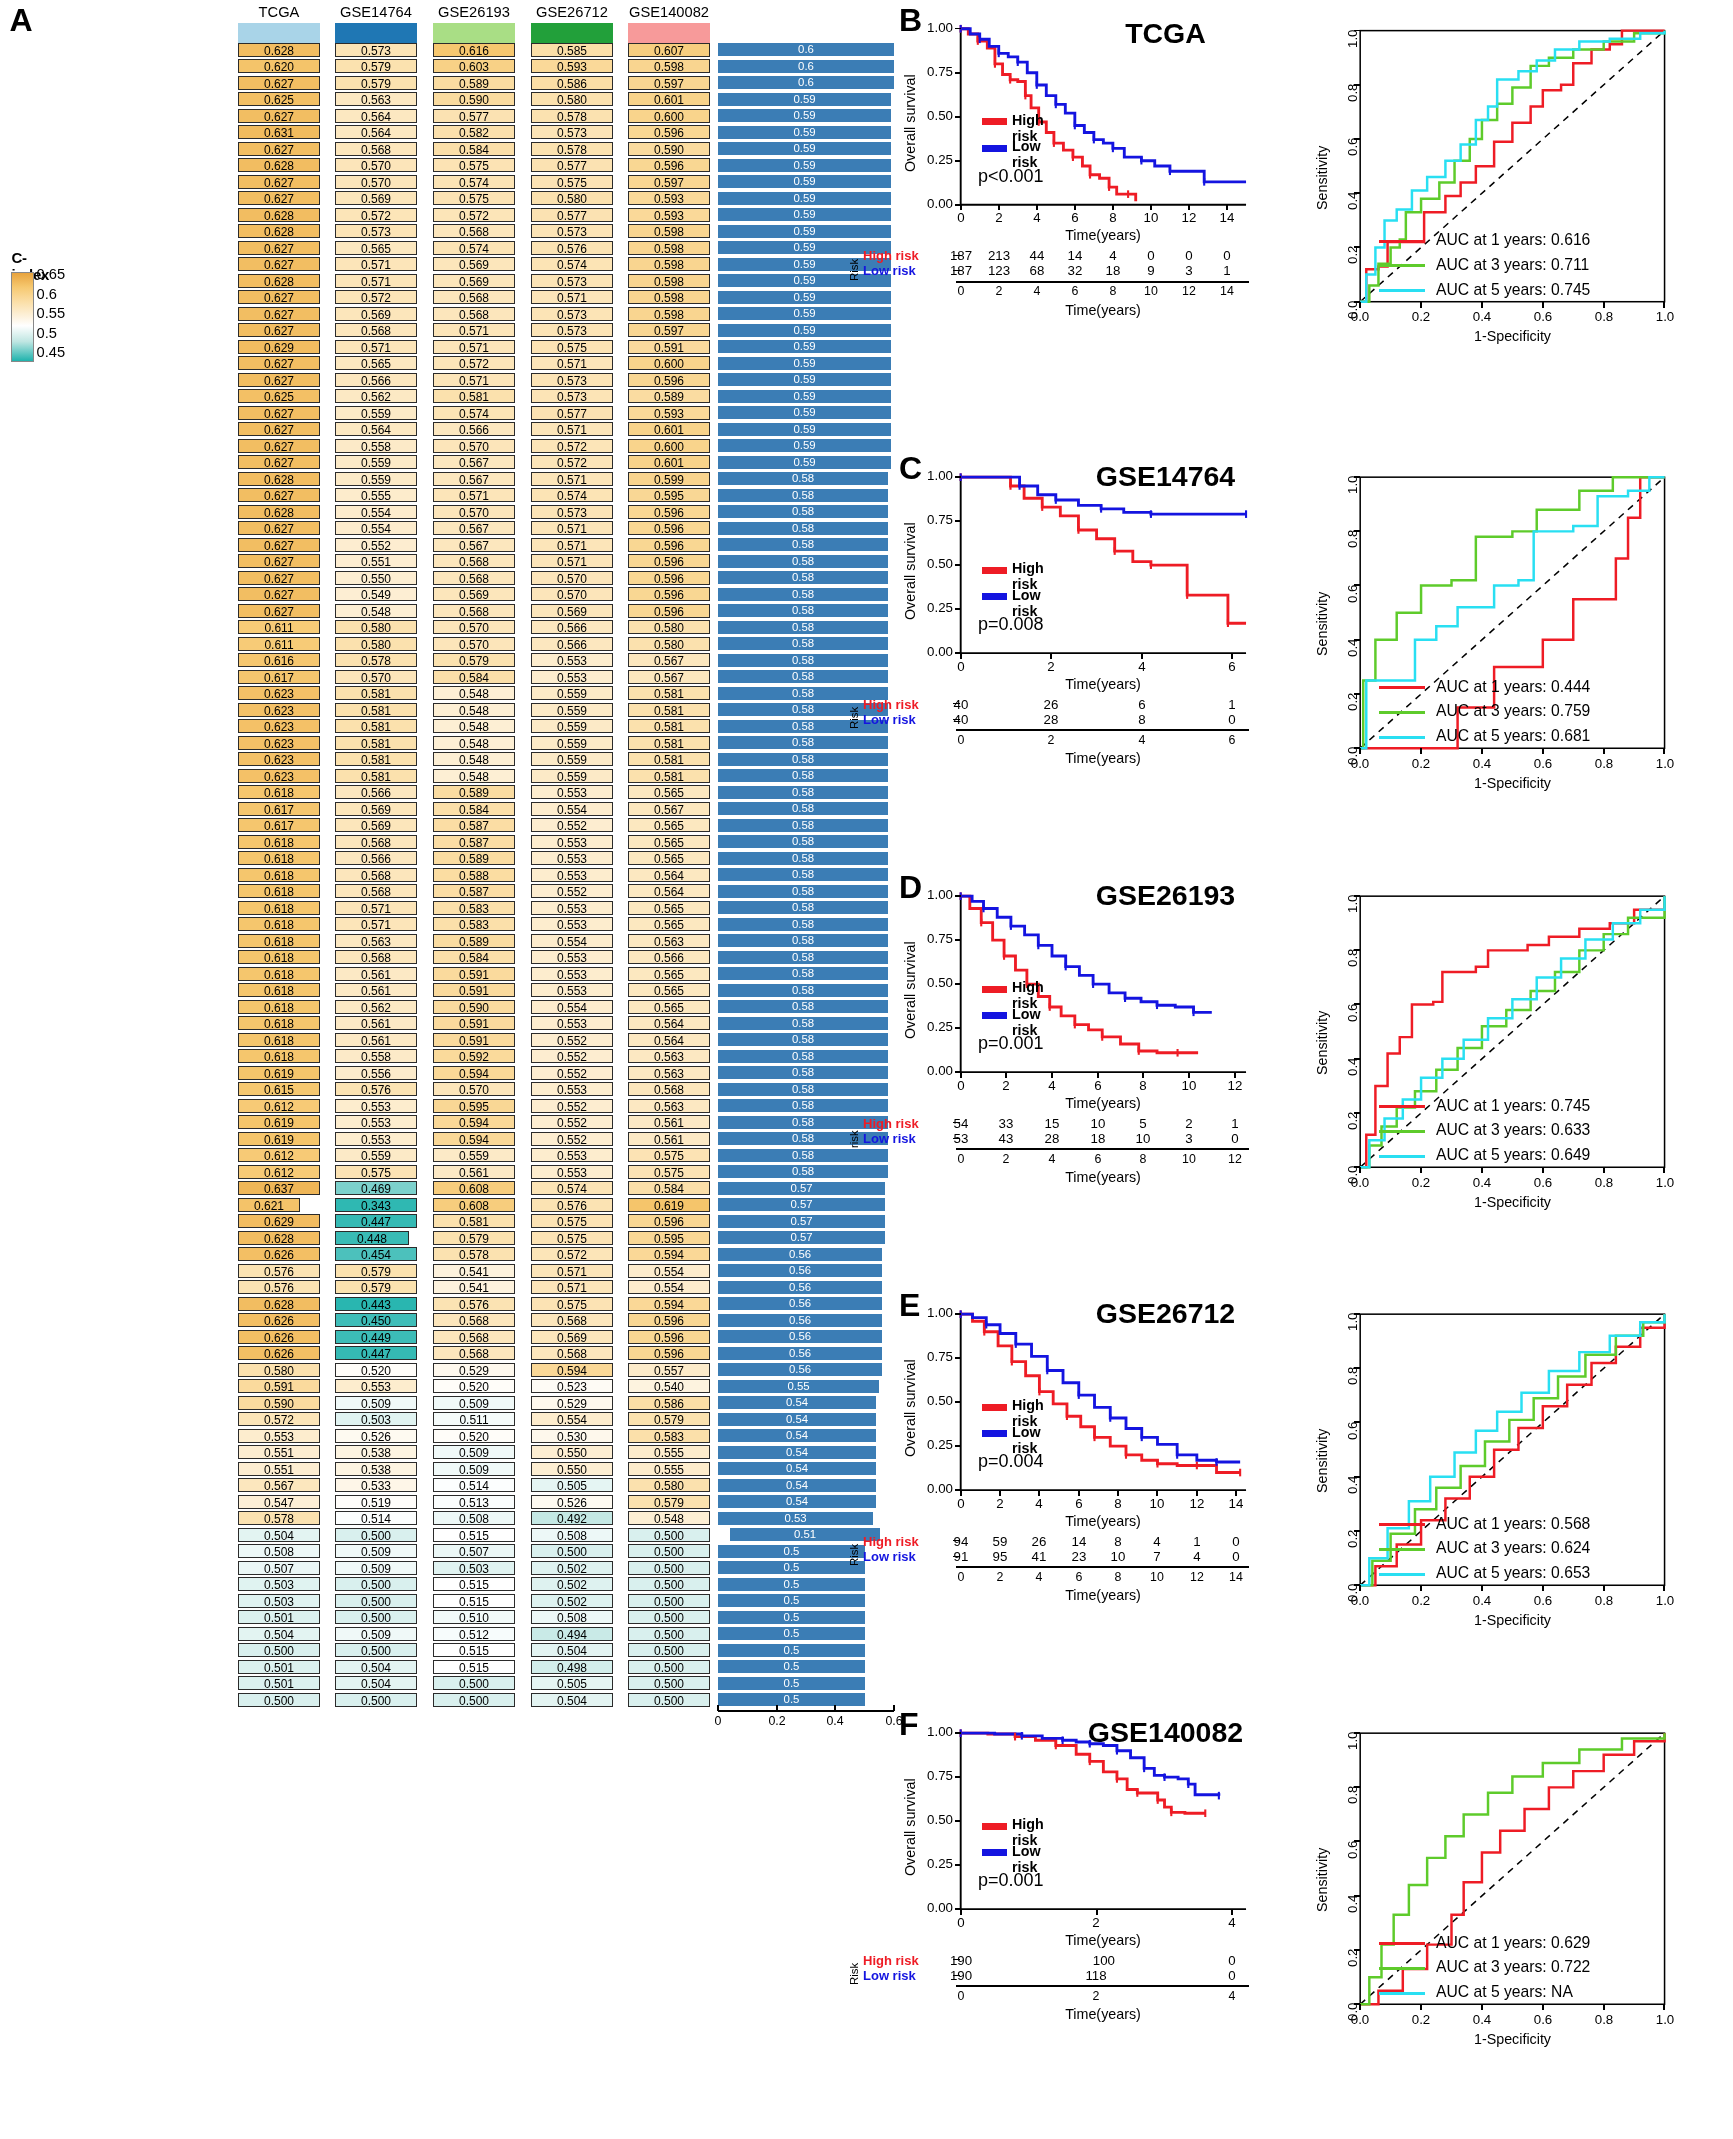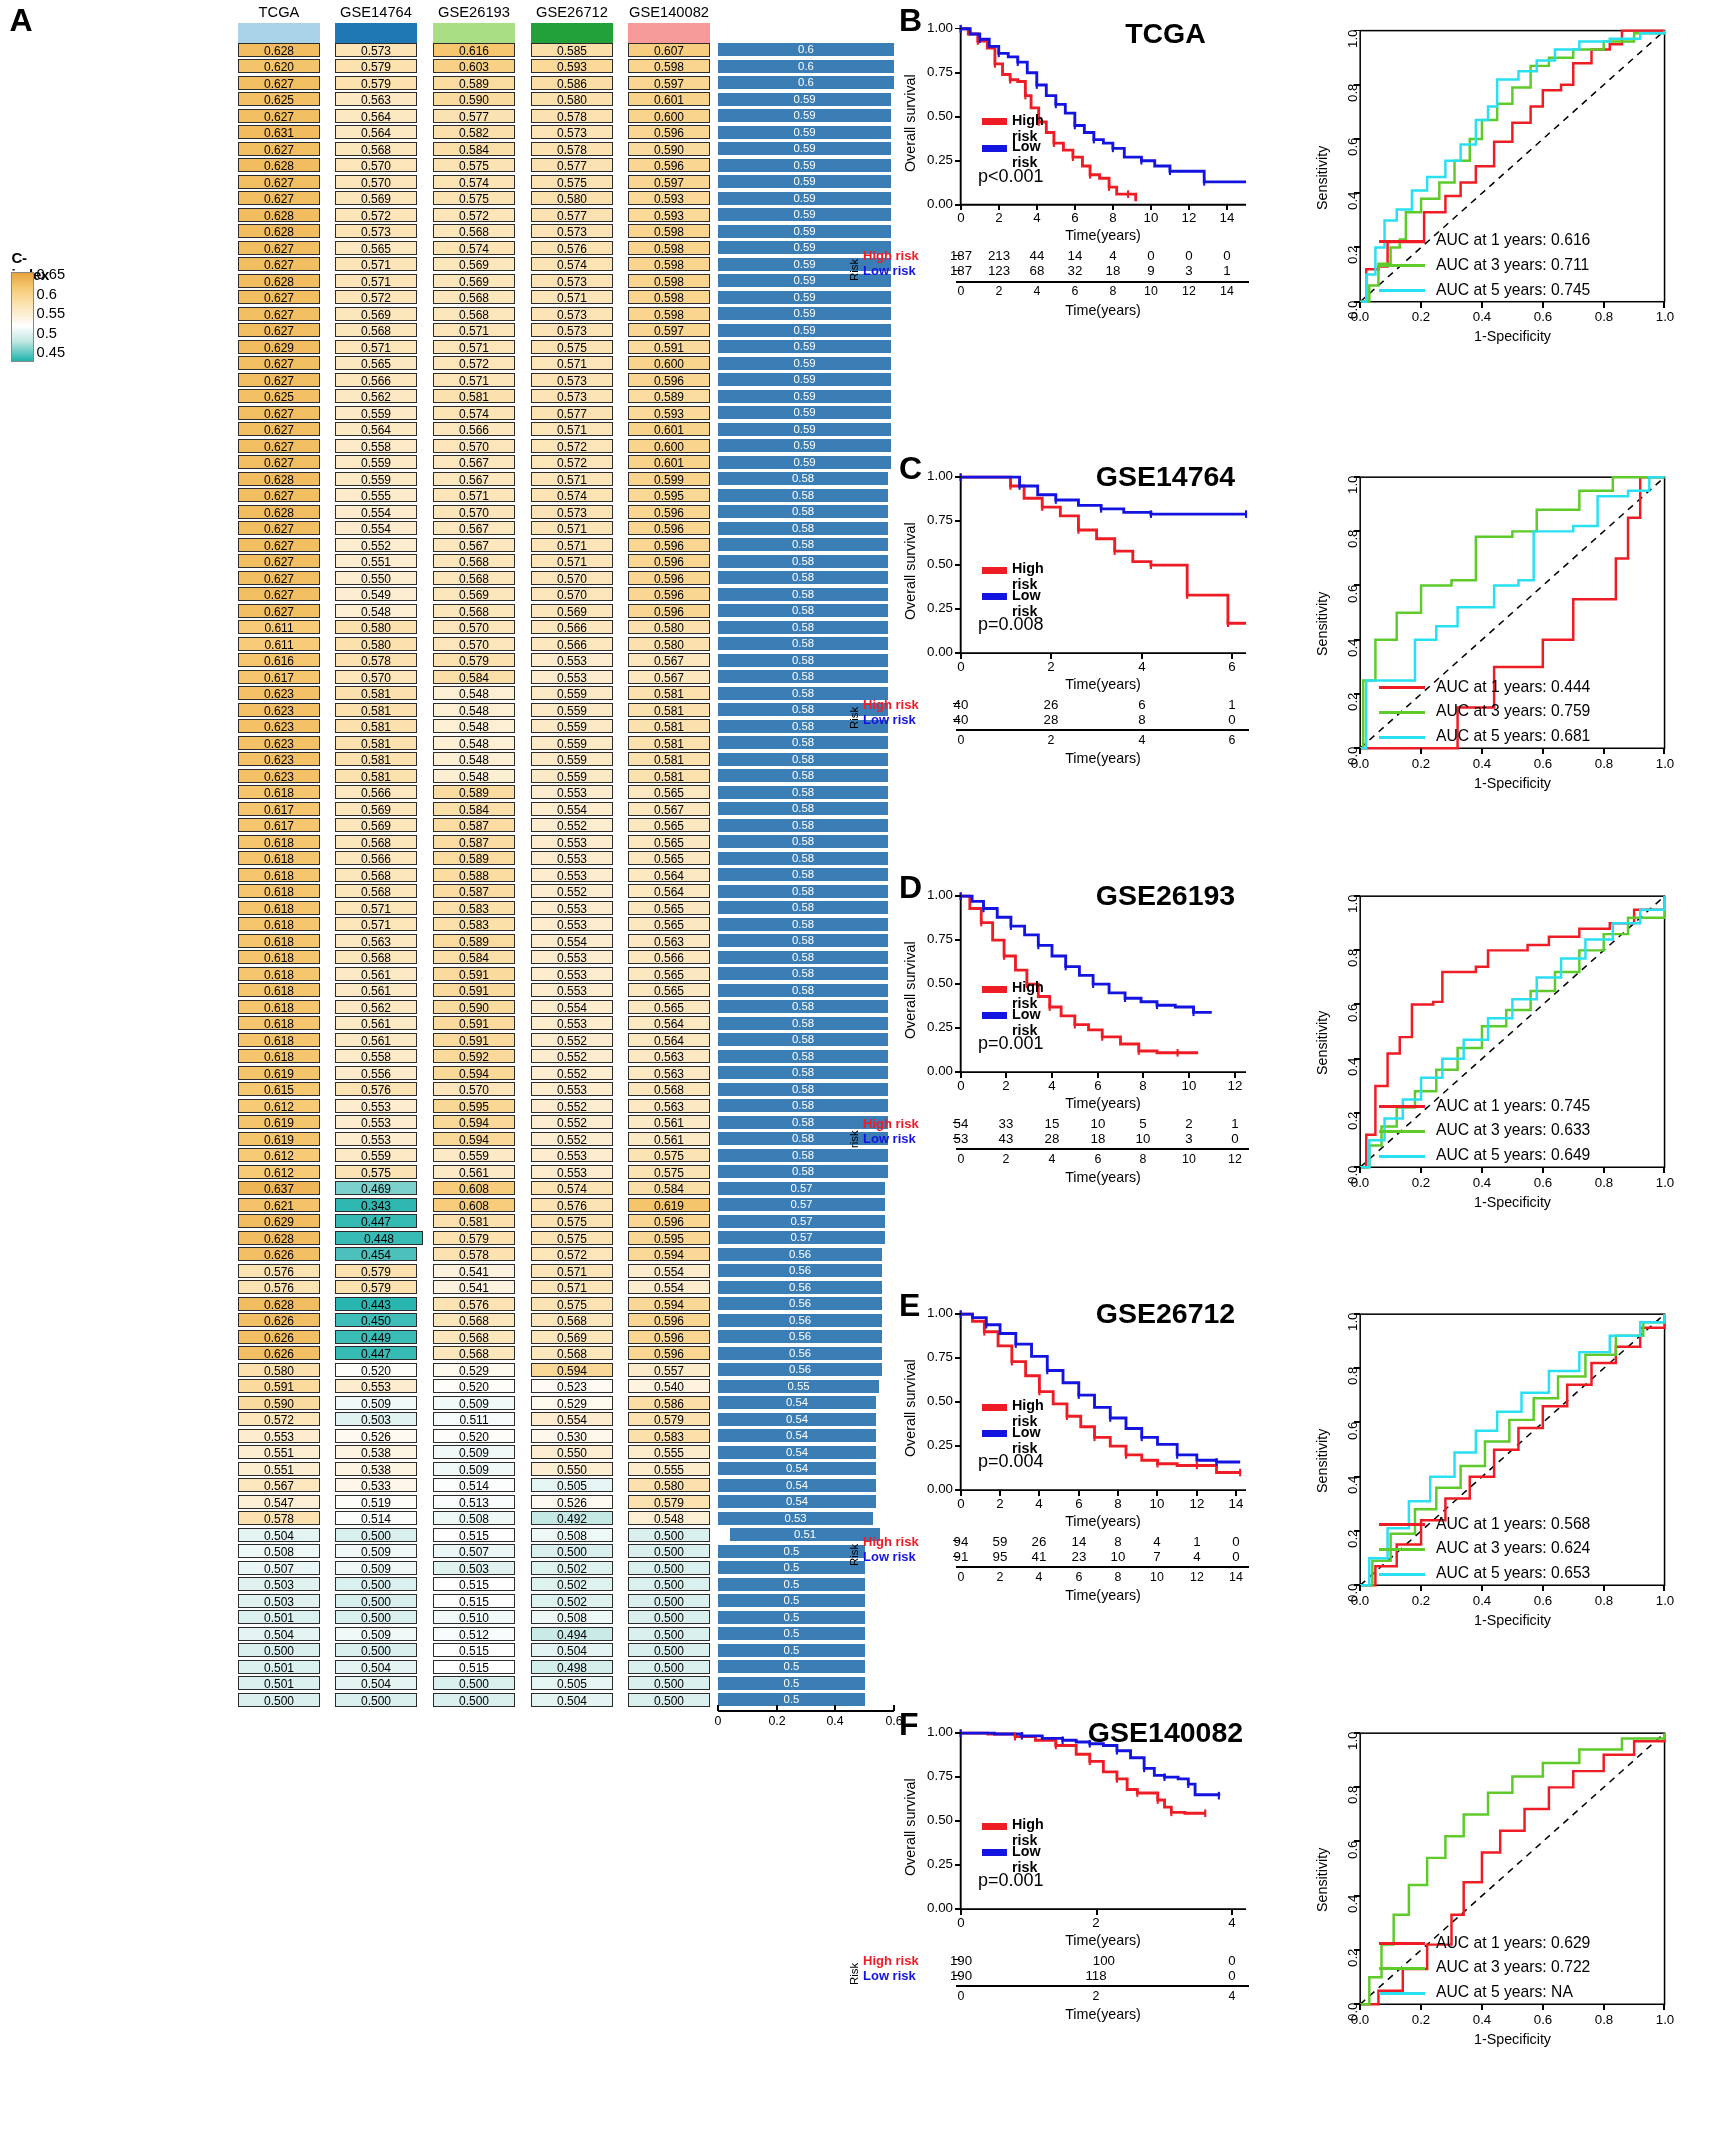--- a/index.html
+++ b/index.html
@@ -765,42 +765,42 @@
         <div class="hm-cell" style="left: 238px; width: 82px; background: rgb(239, 182, 87);">0.637</div>
         <div class="hm-cell" style="left: 335px; width: 82px; background: rgb(124, 209, 204);">0.469</div>
         <div class="hm-cell" style="left: 433px; width: 82px; background: rgb(247, 205, 125);">0.608</div>
         <div class="hm-cell" style="left: 531px; width: 82px; background: rgb(252, 228, 181);">0.574</div>
         <div class="hm-cell" style="left: 628px; width: 82px; background: rgb(251, 223, 169);">0.584</div>
         <div class="barwrap" style="left: 718px; width: 176px;">
           <div class="hm-bar" style="left: 0px; width: 167px; background: rgb(59, 125, 181);">0.57</div>
         </div>
       </div>
       <div class="hm-row">
-        <div class="hm-cell" style="left: 238px; width: 82px; background: rgb(244, 195, 105);">0.621</div>
+        <div class="hm-cell" style="left: 238px; width: 62px; background: rgb(244, 195, 105);">0.621</div>
         <div class="hm-cell" style="left: 335px; width: 82px; background: rgb(47, 184, 178);">0.343</div>
         <div class="hm-cell" style="left: 433px; width: 82px; background: rgb(247, 205, 125);">0.608</div>
         <div class="hm-cell" style="left: 531px; width: 82px; background: rgb(251, 227, 179);">0.576</div>
         <div class="hm-cell" style="left: 628px; width: 82px; background: rgb(245, 197, 107);">0.619</div>
         <div class="barwrap" style="left: 718px; width: 176px;">
           <div class="hm-bar" style="left: 0px; width: 167px; background: rgb(59, 125, 181);">0.57</div>
         </div>
       </div>
       <div class="hm-row">
         <div class="hm-cell" style="left: 238px; width: 82px; background: rgb(242, 188, 96);">0.629</div>
         <div class="hm-cell" style="left: 335px; width: 82px; background: rgb(53, 186, 180);">0.447</div>
         <div class="hm-cell" style="left: 433px; width: 82px; background: rgb(251, 225, 173);">0.581</div>
         <div class="hm-cell" style="left: 531px; width: 82px; background: rgb(252, 227, 180);">0.575</div>
         <div class="hm-cell" style="left: 628px; width: 82px; background: rgb(249, 215, 147);">0.596</div>
         <div class="barwrap" style="left: 718px; width: 176px;">
           <div class="hm-bar" style="left: 0px; width: 167px; background: rgb(59, 125, 181);">0.57</div>
         </div>
       </div>
       <div class="hm-row">
         <div class="hm-cell" style="left: 238px; width: 82px; background: rgb(242, 189, 97);">0.628</div>
-        <div class="hm-cell" style="left: 335px; width: 88px; background: rgb(57, 187, 181);">0.448</div>
+        <div class="hm-cell" style="left: 335px; width: 74px; background: rgb(57, 187, 181);">0.448</div>
         <div class="hm-cell" style="left: 433px; width: 82px; background: rgb(251, 226, 175);">0.579</div>
         <div class="hm-cell" style="left: 531px; width: 82px; background: rgb(252, 227, 180);">0.575</div>
         <div class="hm-cell" style="left: 628px; width: 82px; background: rgb(249, 215, 149);">0.595</div>
         <div class="barwrap" style="left: 718px; width: 176px;">
           <div class="hm-bar" style="left: 0px; width: 167px; background: rgb(59, 125, 181);">0.57</div>
         </div>
       </div>
       <div class="hm-row">
         <div class="hm-cell" style="left: 238px; width: 82px; background: rgb(243, 191, 100);">0.626</div>
         <div class="hm-cell" style="left: 335px; width: 82px; background: rgb(76, 193, 188);">0.454</div>

